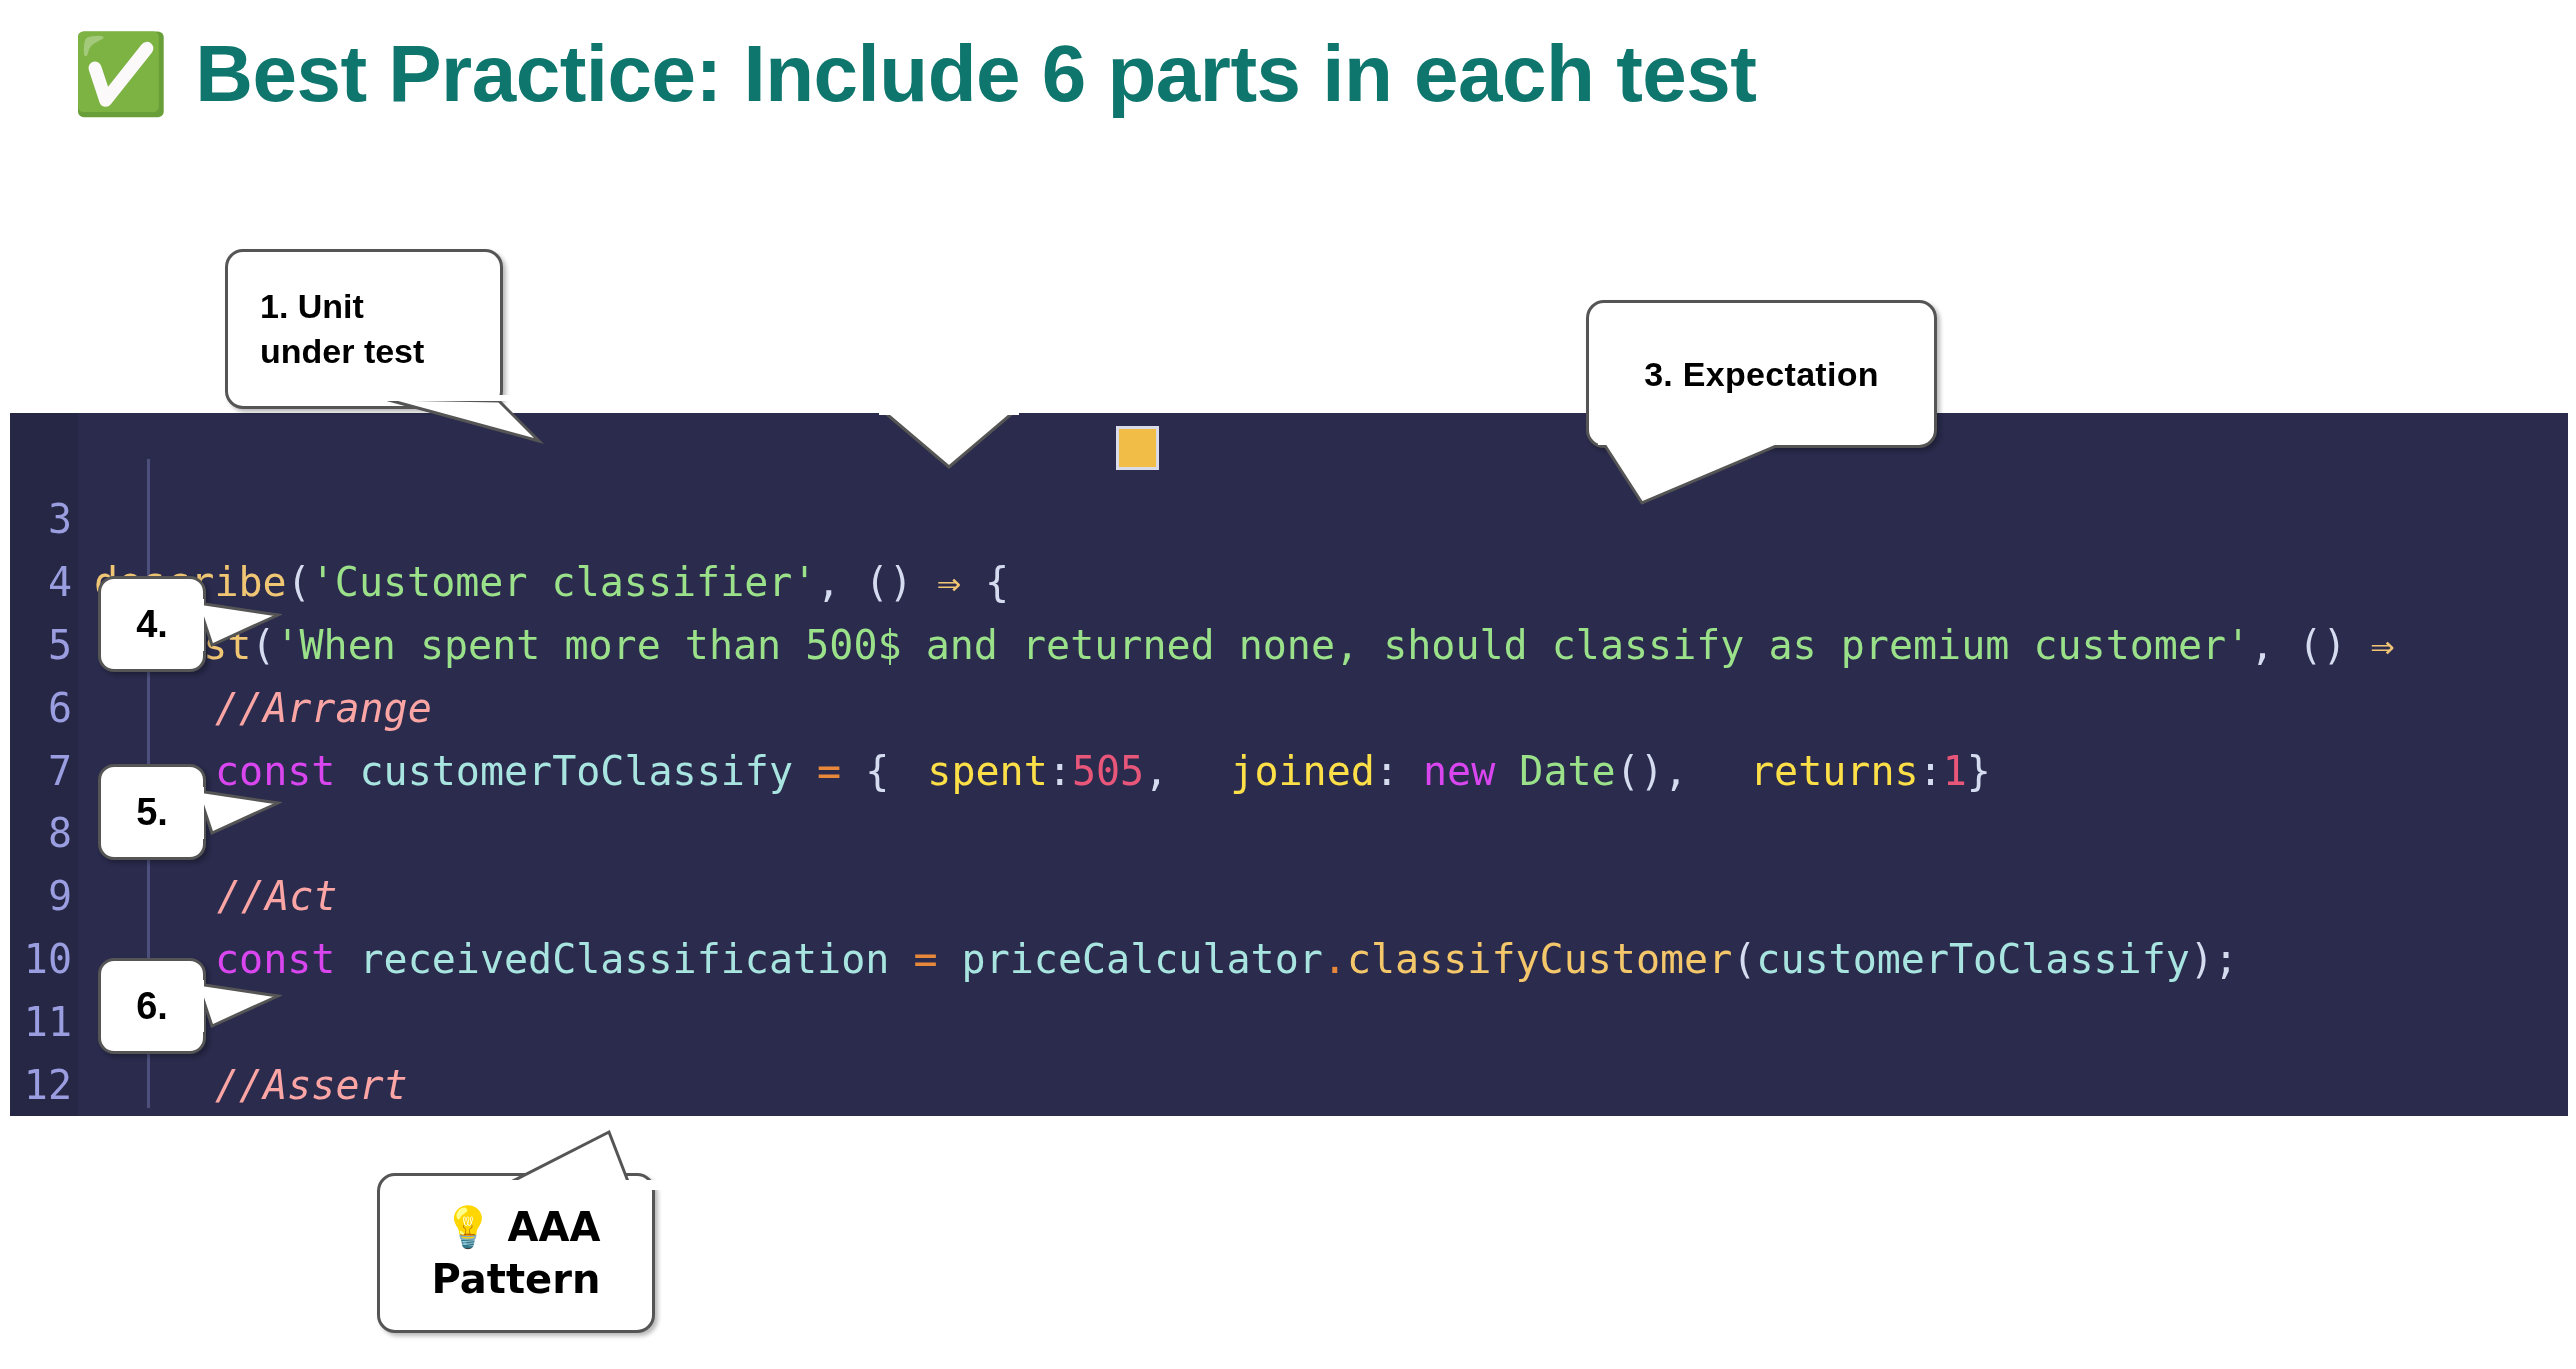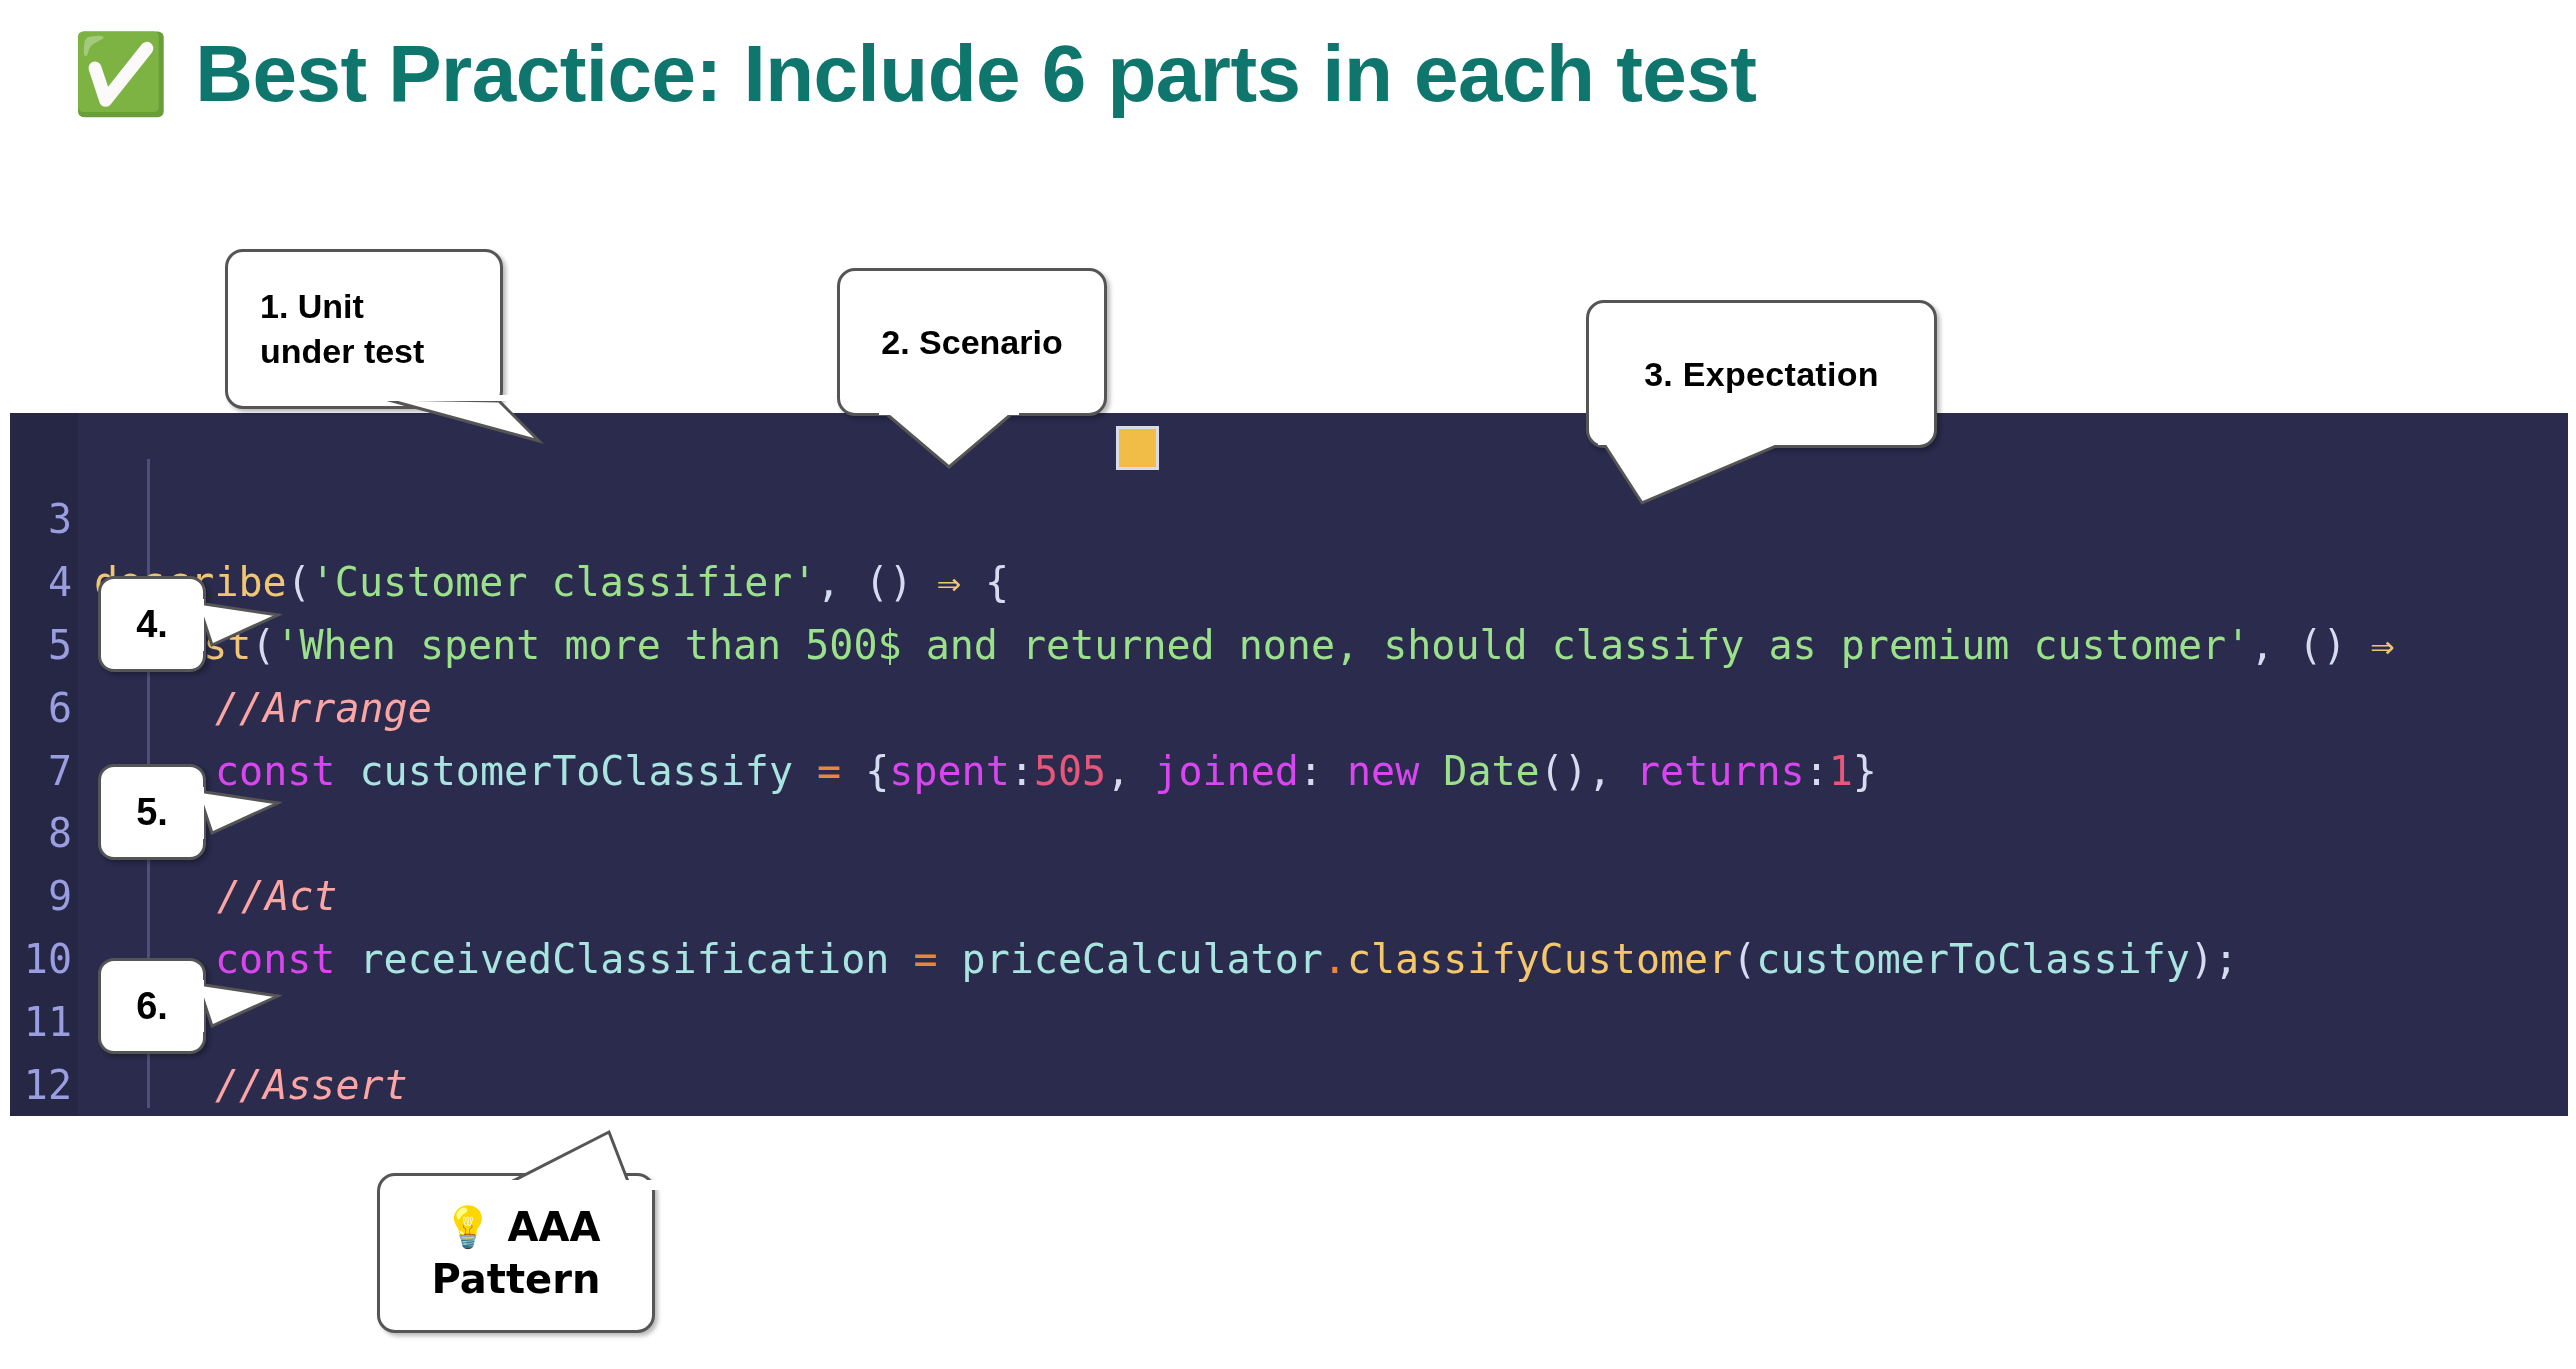--- a/index.html
+++ b/index.html
@@ -93,21 +93,21 @@
   }
 
   
   .tok-fn      { color: #f0c674; }
   .tok-method  { color: #f5c76b; }
   .tok-punct   { color: #d6dcf0; }
   .tok-str     { color: #9ae18a; }
   .tok-kw      { color: #d946ef; }
   .tok-var     { color: #a9e5e0; }
   .tok-op      { color: #e8883a; }
-  .tok-prop    { color: #d946ef; }
+  .tok-prop    { color: #fde047; margin-left: 38px; }
   .tok-num     { color: #e8567a; }
   .tok-comment { color: #fca5a5; font-style: italic; }
   .tok-arrow   { color: #f0c674; }
 
   #cursor-block {
     position: absolute;
     left: 1116px;
     top: 426px;
     width: 43px;
     height: 44px;
@@ -283,23 +283,20 @@
   <svg class="tail" style="left:499px; top:1126px; width:190px; height:64px;" viewBox="0 0 190 64">
     <polygon points="4,60 110,6 130,58" fill="#ffffff" stroke="#555555" stroke-width="3"></polygon>
     <rect x="0" y="54" width="190" height="10" fill="#ffffff"></rect>
   </svg>
 
   <div class="callout" id="callout-1">
     <span class="callout-text">1. Unit
 under test</span>
   </div>
 
-  <div class="callout" id="callout-2">
-    <span class="callout-text">2. Scenario</span>
-  </div>
 
   <div class="callout" id="callout-3">
     <span class="callout-text">3.  Expectation</span>
   </div>
 
   <div class="callout callout-small" id="callout-4">
     <span class="callout-text">4.</span>
   </div>
 
   <div class="callout callout-small" id="callout-5">

